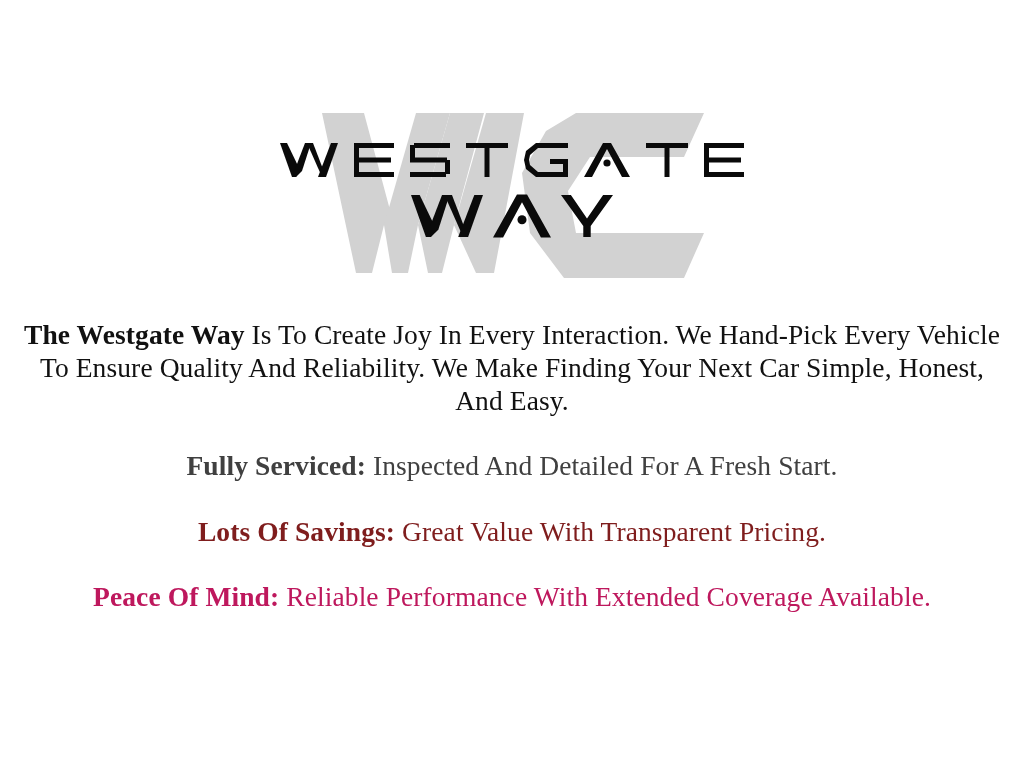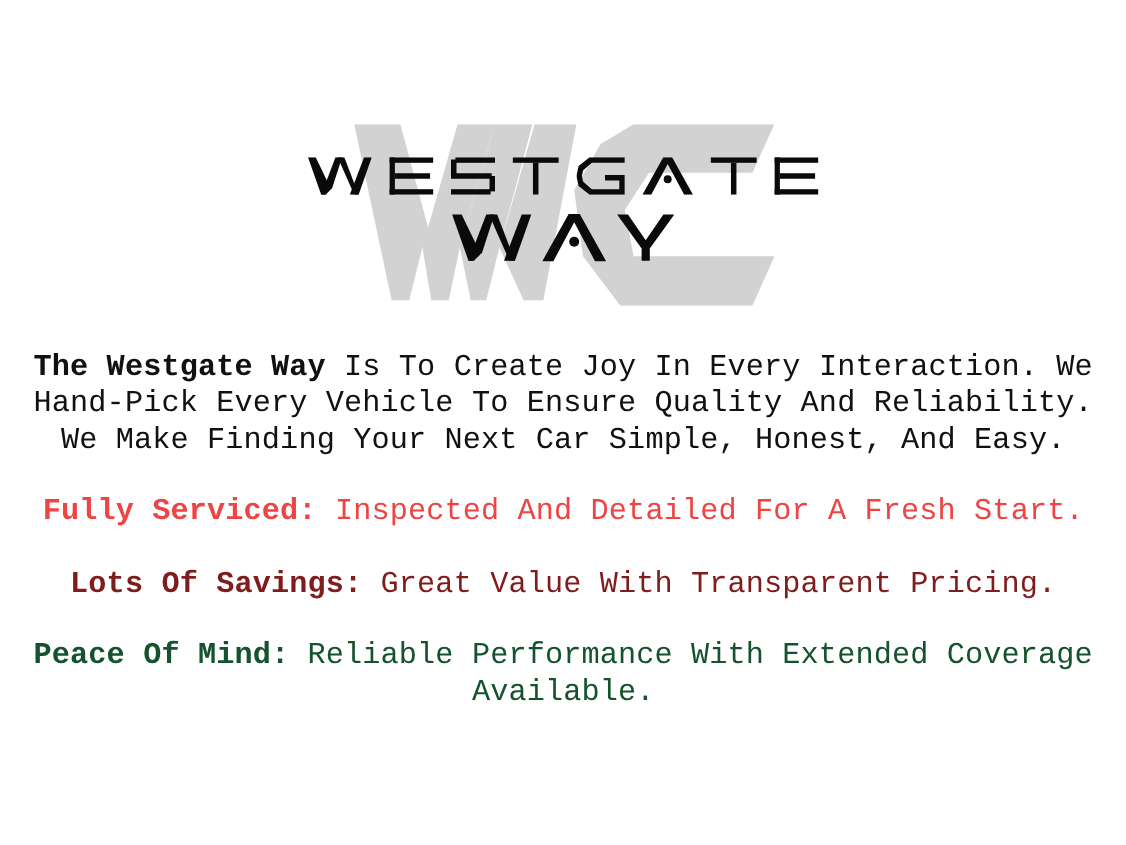--- a/index.html
+++ b/index.html
@@ -69,21 +69,21 @@
   .copy {
     position: absolute;
     left: 0;
     top: 318px;
     width: 1024px;
     text-align: center;
   }
   .para {
     margin: 0;
     color: #111111;
-    font-family: Liberation Mono, monospace;
+    font-family: Liberation Serif, serif;
     font-size: 27.5px;
     line-height: 33px;
     letter-spacing: 0.1px;
     font-stretch: condensed;
     padding: 0 16px;
   }
   .para.intro {
     font-size: 27.5px;
     line-height: 33px;
   }
@@ -248,25 +248,25 @@
 
     </div>
   </div>
 
   <div class="copy">
 
     <p class="para intro" style="color: rgb(17, 17, 17);"><span class="lead">The Westgate Way</span><span> Is To Create Joy In Every Interaction. We Hand-Pick Every Vehicle To Ensure Quality And Reliability. We Make Finding Your Next Car Simple, Honest, And Easy.</span></p>
 
     <div class="gap-1"></div>
 
-    <p class="para" style="color: #ef4444;"><span class="lead">Fully Serviced:</span><span> Inspected And Detailed For A Fresh Start.</span></p>
+    <p class="para" style="color: #404040;"><span class="lead">Fully Serviced:</span><span> Inspected And Detailed For A Fresh Start.</span></p>
 
     <div class="gap-2"></div>
 
     <p class="para" style="color: #7f1d1d;"><span class="lead">Lots Of Savings:</span><span> Great Value With Transparent Pricing.</span></p>
 
     <div class="gap-3"></div>
 
-    <p class="para" style="color: #14532d;"><span class="lead">Peace Of Mind:</span><span> Reliable Performance With Extended Coverage Available.</span></p>
+    <p class="para" style="color: #be185d;"><span class="lead">Peace Of Mind:</span><span> Reliable Performance With Extended Coverage Available.</span></p>
 
   </div>
 
 </div>
 
 </body></html>

